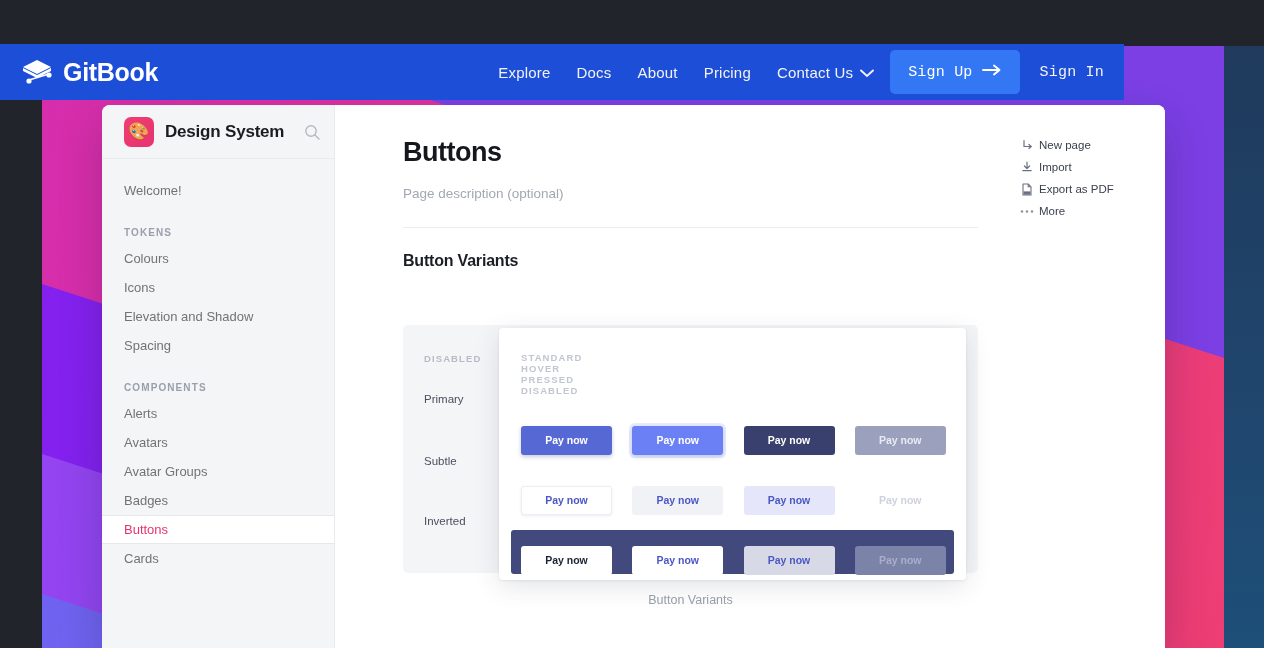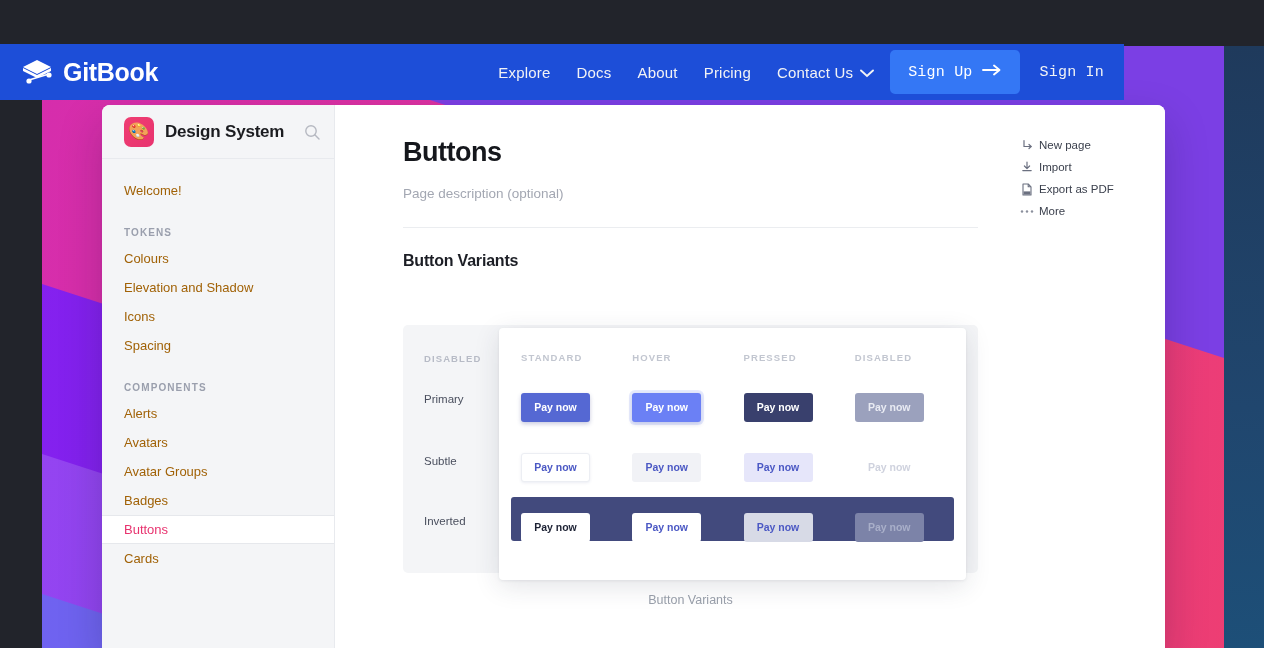--- a/index.html
+++ b/index.html
@@ -112,21 +112,21 @@
     letter-spacing: -0.2px; flex: 1;
   }
   .sb-search { width: 16px; height: 16px; flex: 0 0 16px; opacity: .45; cursor: pointer; }
 
   .sb-body { padding-top: 17px; }
   .sb-group-label {
     font-size: 10px; font-weight: bold; color: #9a9fad;
     letter-spacing: 1.1px; padding: 0 22px; margin: 22px 0 6px;
   }
   .sb-item {
-    font-size: 13px; color: #a16207;
+    font-size: 13px; color: #737373;
     padding: 7px 22px; cursor: pointer; line-height: 15px;
   }
   .sb-item.active {
     background: #ffffff; color: #e8336f;
     border-top: 1px solid #e6e8ec; border-bottom: 1px solid #e6e8ec;
     padding-top: 6px; padding-bottom: 6px;
   }
 
   
   .main { flex: 1; position: relative; background: #fff; }
@@ -175,31 +175,31 @@
   .vc-item.r2 { top: 190px; }
 
   .states-card {
     position: absolute; left: 96px; top: 3px;
     width: 467px; height: 252px;
     background: #ffffff; border-radius: 4px;
     box-shadow: 0 6px 26px rgba(40,44,70,.13), 0 1px 3px rgba(40,44,70,.08);
     padding: 24px 0 0 0;
   }
   .states-head {
-    display: flex; padding-left: 22px;
+    display: flex; padding-left: 22px; flex-direction: column;
   }
   .sh-cell {
     width: 115px; font-size: 9.5px; font-weight: bold;
     color: #c2c6d0; letter-spacing: 1.1px;
   }
   .states-rows { position: relative; margin-top: 14px; }
   .btn-row { display: flex; padding-left: 22px; align-items: center; height: 60px; }
   .btn-cell { width: 115px; display: flex; align-items: center; }
   .pay {
-    width: 69px; height: 29px;
+    width: 91px; height: 29px;
     display: flex; align-items: center; justify-content: center;
     font-size: 10.5px; font-weight: bold; border-radius: 3px;
     white-space: nowrap;
   }
   
   .p-standard { background: #5568d3; color: #fff; box-shadow: 0 2px 4px rgba(60,70,140,.28); }
   .p-hover    { background: #6b80f5; color: #fff; box-shadow: 0 0 0 3px rgba(107,128,245,.16), 0 2px 4px rgba(60,70,140,.22); }
   .p-pressed  { background: #39406d; color: #fff; }
   .p-disabled { background: #9ba1bd; color: #e9ebf3; }
   
@@ -293,22 +293,22 @@
           <path d="M10.8 10.8 L15 15" stroke="#6b7080" stroke-width="1.4" stroke-linecap="round"></path>
         </svg>
       </span>
     </div>
 
     <div class="sb-body">
       <div class="sb-item">Welcome!</div>
 
       <div class="sb-group-label">TOKENS</div>
       <div class="sb-item">Colours</div>
+      <div class="sb-item">Icons</div>
       <div class="sb-item">Elevation and Shadow</div>
-      <div class="sb-item">Icons</div>
       <div class="sb-item">Spacing</div>
 
       <div class="sb-group-label">COMPONENTS</div>
       <div class="sb-item">Alerts</div>
       <div class="sb-item">Avatars</div>
       <div class="sb-item">Avatar Groups</div>
       <div class="sb-item">Badges</div>
       <div class="sb-item active">Buttons</div>
       <div class="sb-item">Cards</div>
     </div>

